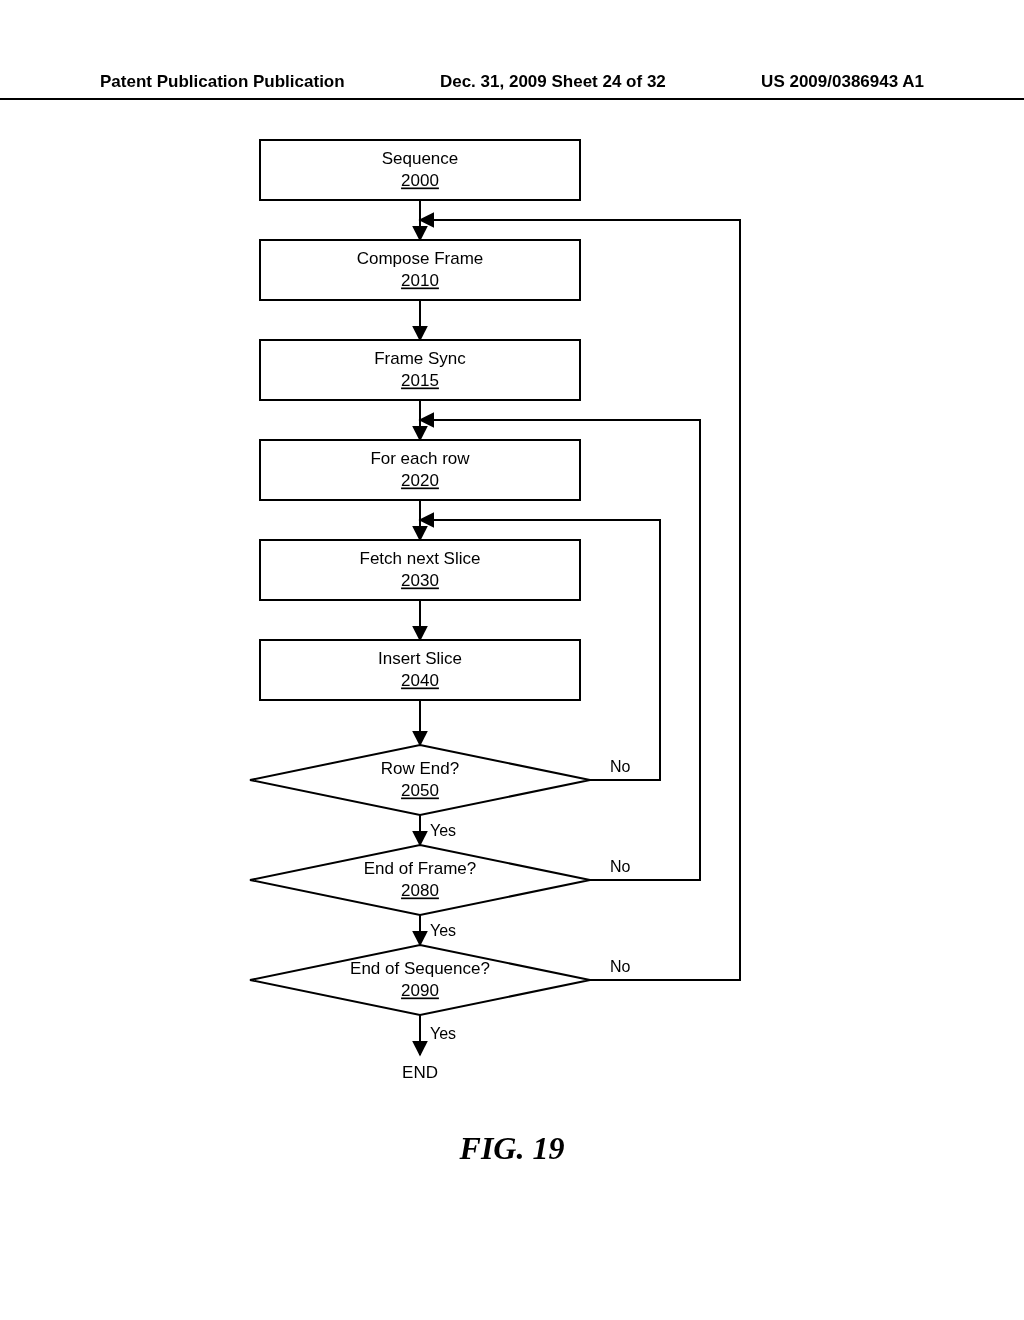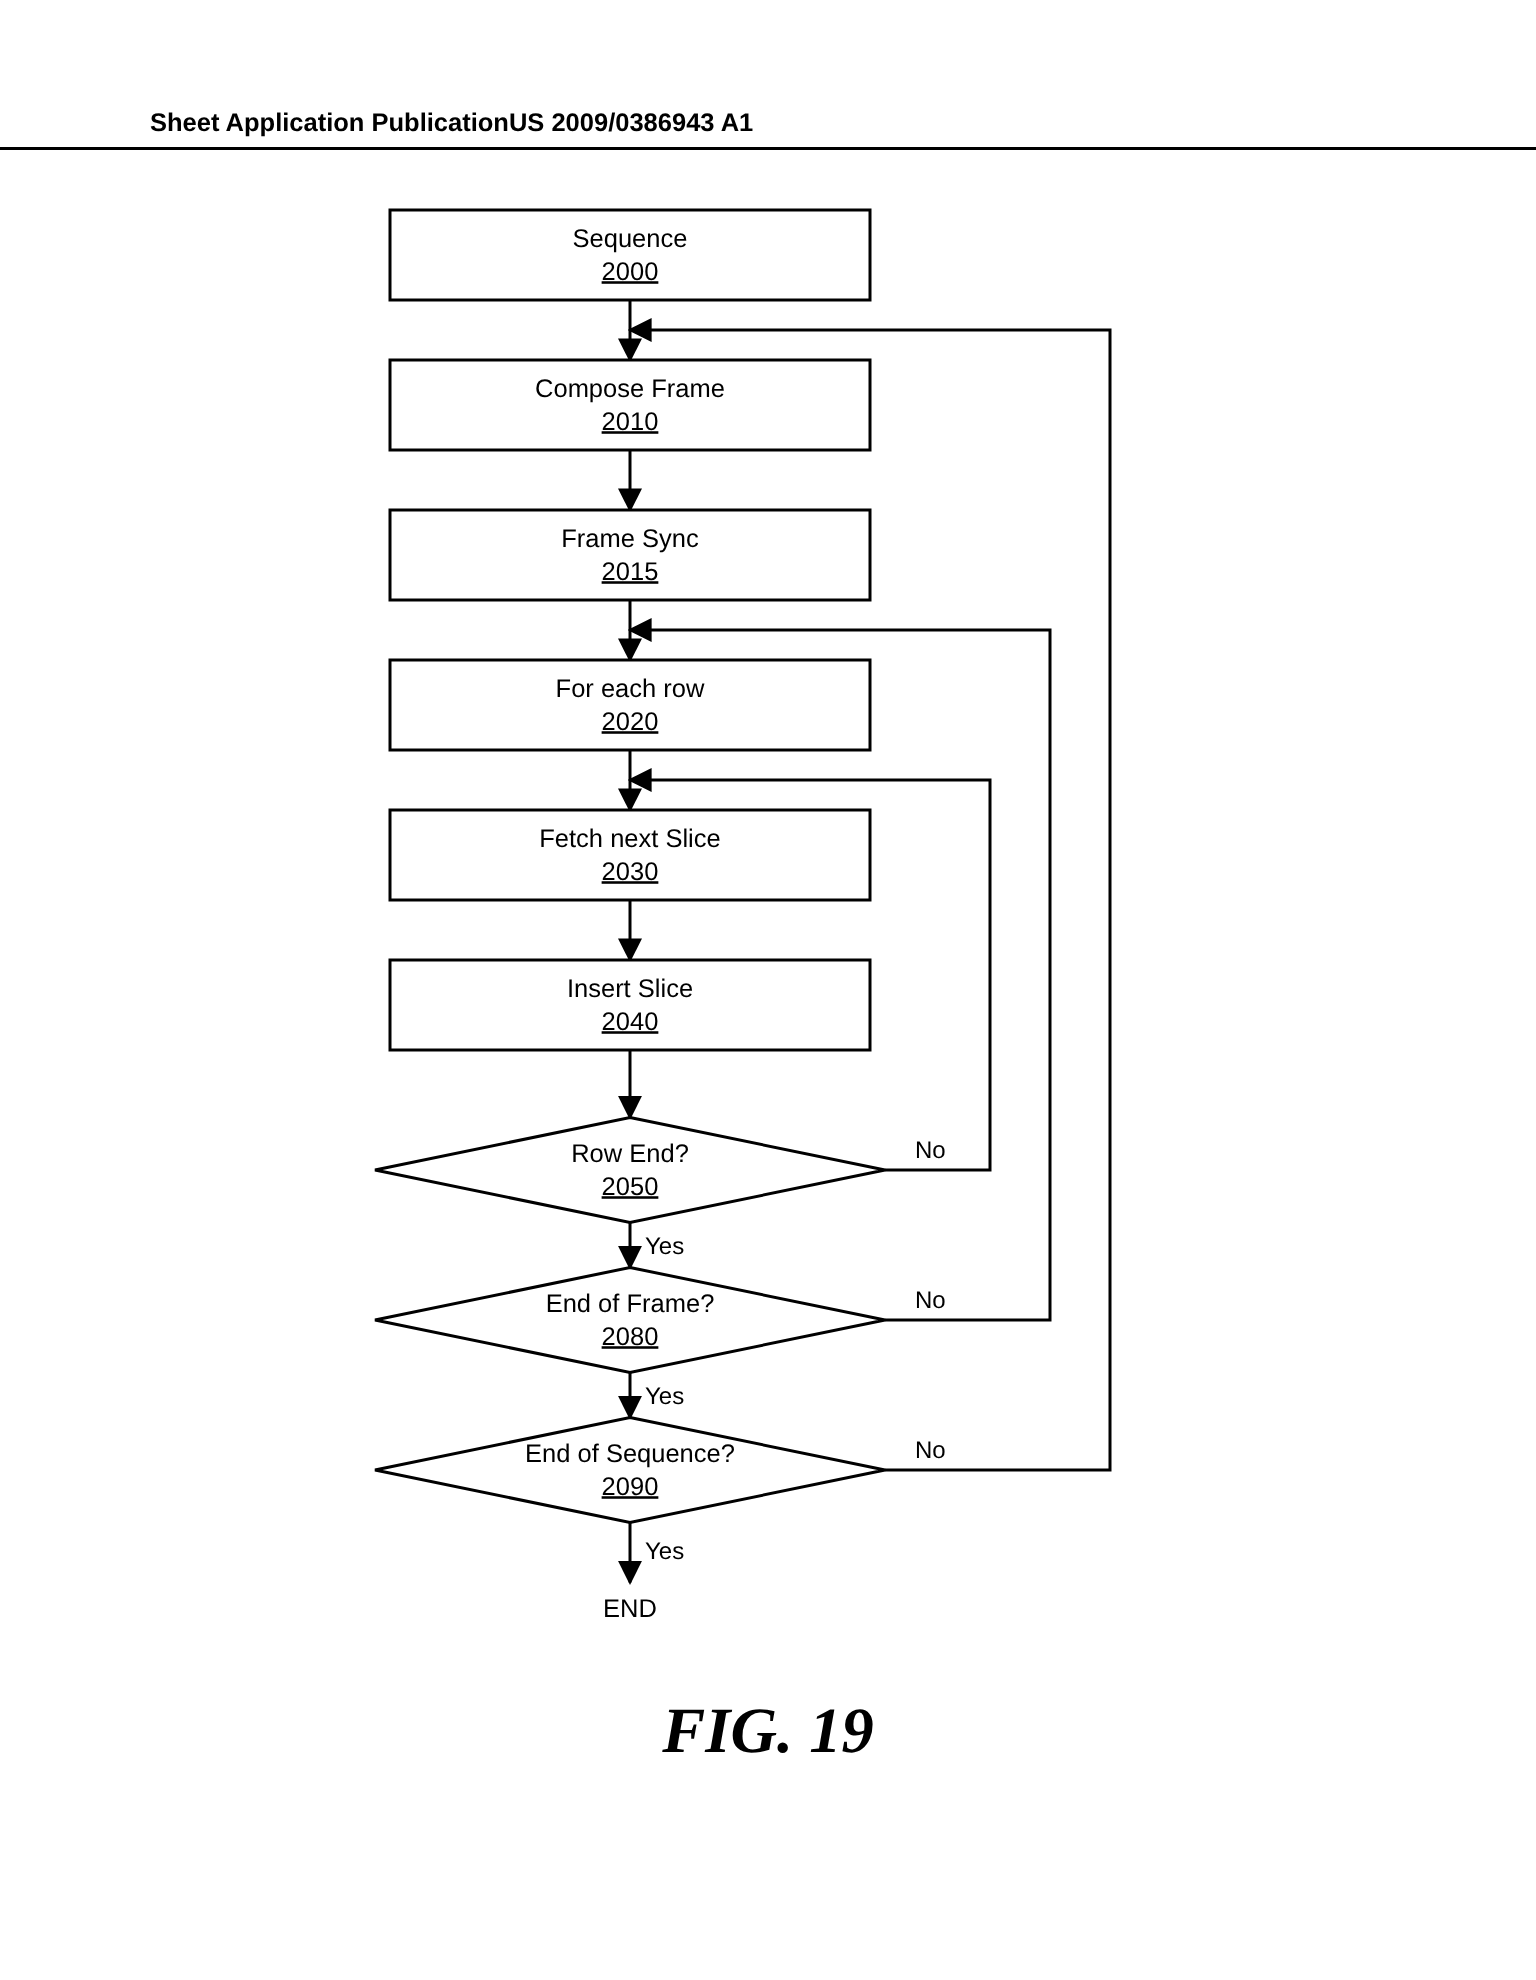--- a/index.html
+++ b/index.html
@@ -70,28 +70,29 @@
   }
   .fig {
     position: absolute;
     top: 1130px;
     left: 0;
     width: 1024px;
     text-align: center;
     font-family: "Times New Roman", Times, serif;
     font-style: italic;
     font-weight: bold;
-    font-size: 43px;
+    font-size: 32px;
   }
 </style>
 </head>
 <body>
 
 <div class="header">
-  <span class="left">Sheet Application Publication</span>
+  <span class="left">Patent Publication Publication</span>
+  <span class="mid">Dec. 31, 2009  Sheet 24 of 32</span>
   <span class="right">US 2009/0386943 A1</span>
 </div>
 
 <div class="canvas">
 <svg width="1024" height="1000" viewBox="0 0 1024 1000">
   <defs>
     <marker id="arrow" viewBox="0 0 10 10" refX="9" refY="5" markerWidth="8" markerHeight="8" orient="auto-start-reverse">
       <path d="M 0 0 L 10 5 L 0 10 z" fill="#000"></path>
     </marker>
   </defs>

